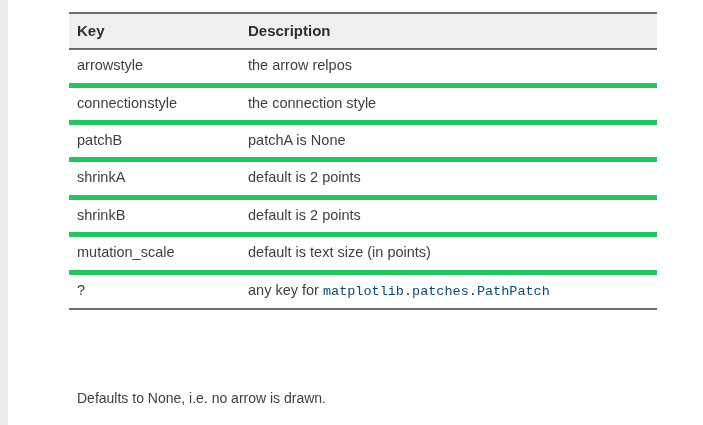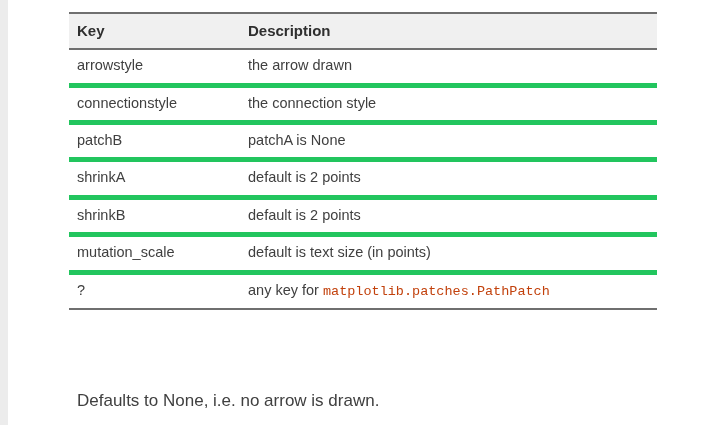--- a/index.html
+++ b/index.html
@@ -65,29 +65,29 @@
   }
   .col-key {
     width: 155px;
     white-space: nowrap;
   }
   .col-desc {
     width: auto;
   }
   code.literal {
     font-family: "Liberation Mono", "DejaVu Sans Mono", monospace;
-    color: #c2410c;
+    color: #0c4a6e;
     font-size: 13.5px;
     white-space: nowrap;
   }
   #trailing-note {
     position: absolute;
     left: 69px;
     top: 388px;
-    font-size: 17px;
+    font-size: 14px;
     color: #404040;
     line-height: 1.5;
   }
 </style>
 </head>
 <body>
 
 <div id="left-gutter"></div>
 
 <div id="content">
@@ -96,21 +96,21 @@
     <thead>
       <tr>
         <th class="col-key">Key</th>
         <th class="col-desc">Description</th>
       </tr>
     </thead>
     <tbody>
 
       <tr>
         <td class="col-key">arrowstyle</td>
-        <td class="col-desc">the arrow drawn</td>
+        <td class="col-desc">the arrow relpos</td>
       </tr>
 
       <tr>
         <td class="col-key">connectionstyle</td>
         <td class="col-desc">the connection style</td>
       </tr>
 
 
 
       <tr>

